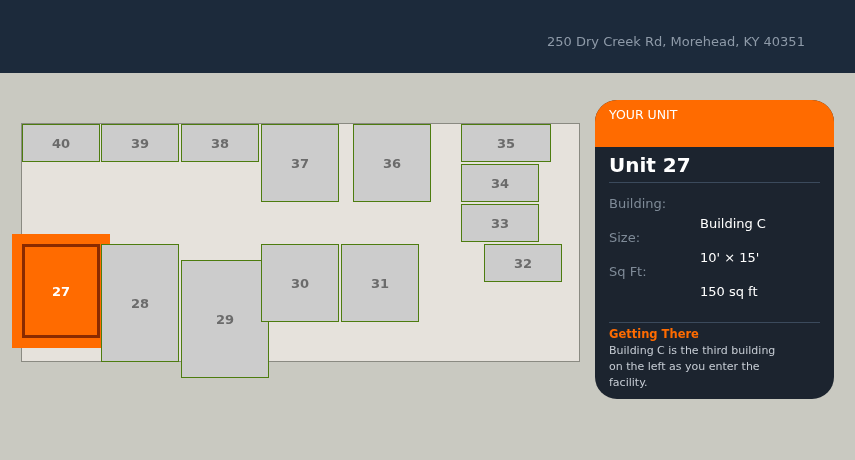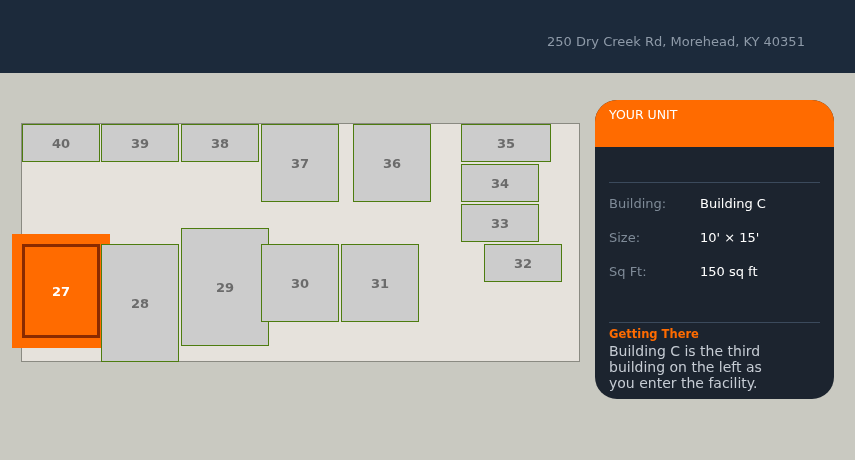--- a/index.html
+++ b/index.html
@@ -47,26 +47,26 @@
     position: absolute; left: 14px; top: 7px; color: #ffffff; font-size: 12.5px;
   }
   .panel .unit-title {
     position: absolute; left: 14px; top: 53px; color: #ffffff; font-weight: bold; font-size: 20px;
   }
   .panel .divider {
     position: absolute; left: 14px; width: 211px; height: 1px; background: #3b4a5c;
   }
   .row { position: absolute; left: 14px; font-size: 13px; }
   .row .k { position: absolute; left: 0; color: #7f8b98; white-space: nowrap; }
-  .row .v { position: absolute; left: 91px; color: #ffffff; white-space: nowrap; }
+  .row .v { position: absolute; left: 91px; color: #ffffff; white-space: nowrap; margin-top: 20px; }
   .panel .gt-title {
     position: absolute; left: 14px; top: 227px; color: #ff6b00; font-weight: bold; font-size: 11.5px;
   }
   .panel .gt-text {
-    position: absolute; left: 14px; top: 243px; width: 170px; color: #c6ccd4; font-size: 14px; line-height: 16px;
+    position: absolute; left: 14px; top: 243px; width: 170px; color: #c6ccd4; font-size: 11px; line-height: 16px;
   }
 </style>
 </head>
 <body>
 
 <div class="header">
   <div class="address">250 Dry Creek Rd, Morehead, KY 40351</div>
 </div>
 
 <div class="floor"></div>
@@ -75,29 +75,30 @@
     <div class="unit" style="left: 101px; top: 124px; width: 78px; height: 38px;">39</div>
     <div class="unit" style="left: 181px; top: 124px; width: 78px; height: 38px;">38</div>
     <div class="unit" style="left: 261px; top: 124px; width: 78px; height: 78px;">37</div>
     <div class="unit" style="left: 341px; top: 124px; width: 78px; height: 78px; margin-left: 12px;">36</div>
     <div class="unit" style="left: 461px; top: 124px; width: 90px; height: 38px;">35</div>
     <div class="unit" style="left: 461px; top: 164px; width: 78px; height: 38px;">34</div>
     <div class="unit" style="left: 461px; top: 204px; width: 78px; height: 38px;">33</div>
     <div class="unit" style="left: 484px; top: 244px; width: 78px; height: 38px;">32</div>
     <div class="unit selected" style="left: 22px; top: 244px; width: 78px; height: 94px;">27</div>
     <div class="unit" style="left: 101px; top: 244px; width: 78px; height: 118px;">28</div>
-    <div class="unit" style="left: 181px; top: 228px; width: 88px; height: 118px;">29</div>
+    <div class="unit" style="left: 181px; top: 260px; width: 88px; height: 118px;">29</div>
     <div class="unit" style="left: 261px; top: 244px; width: 78px; height: 78px;">30</div>
     <div class="unit" style="left: 341px; top: 244px; width: 78px; height: 78px;">31</div>
   </div>
 
 <div class="panel">
   <div class="ptop">
     <div class="label">YOUR UNIT</div>
   </div>
+  <div class="unit-title">Unit 27</div>
   <div class="divider" style="top:82px;"></div>
   <div class="row" style="top:96px;">
     <span class="k">Building:</span>
     <span class="v">Building C</span>
   </div>
   <div class="row" style="top:130px;">
     <span class="k">Size:</span>
     <span class="v">10' × 15'</span>
   </div>
   <div class="row" style="top:164px;">

